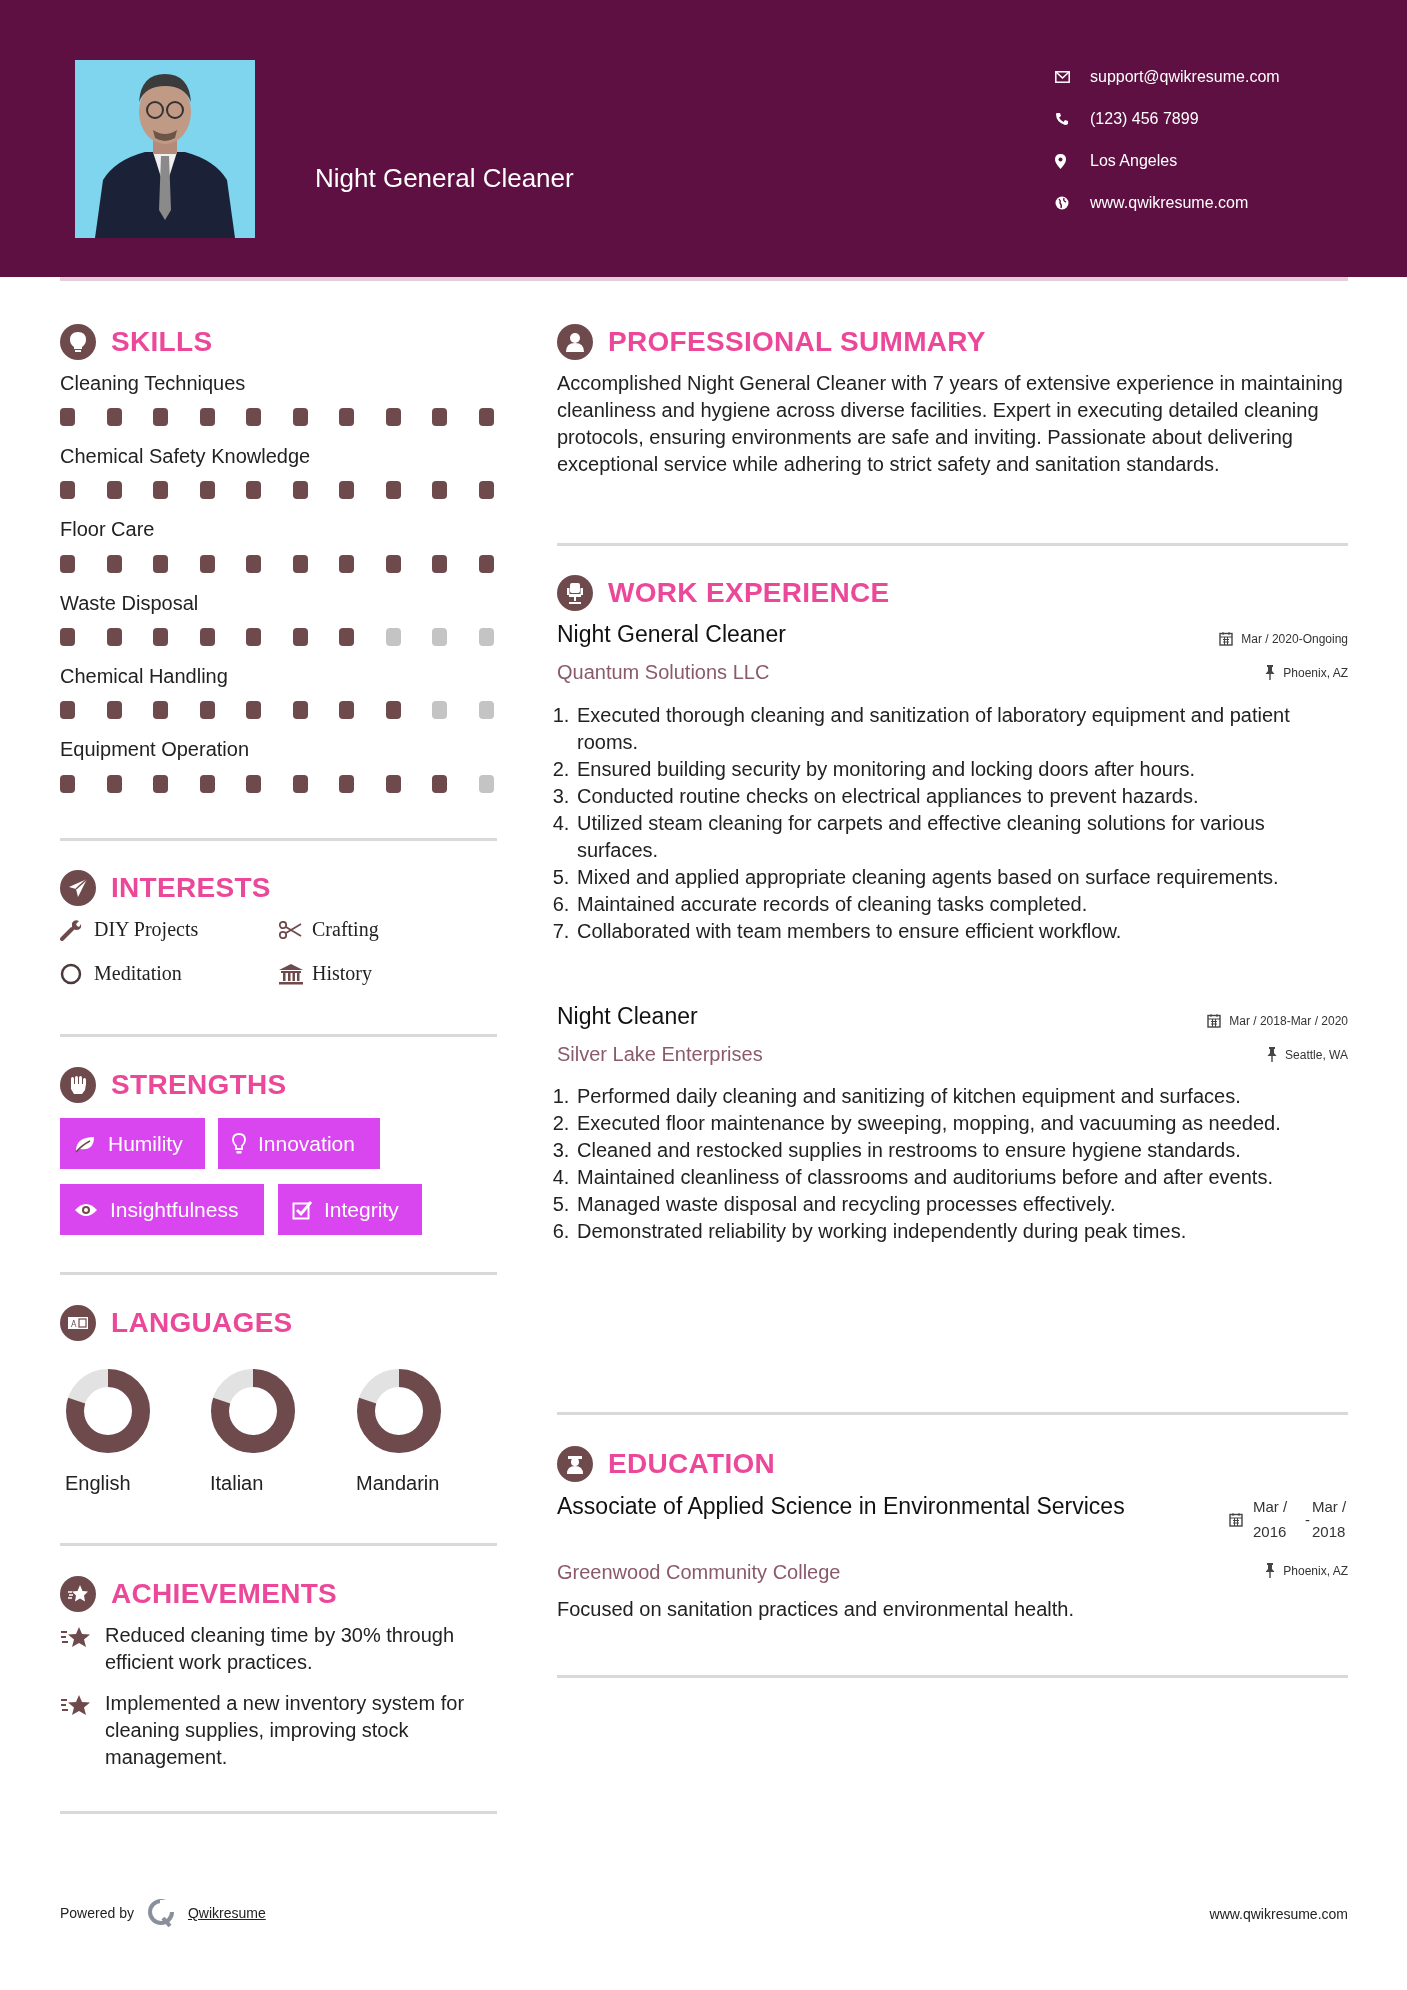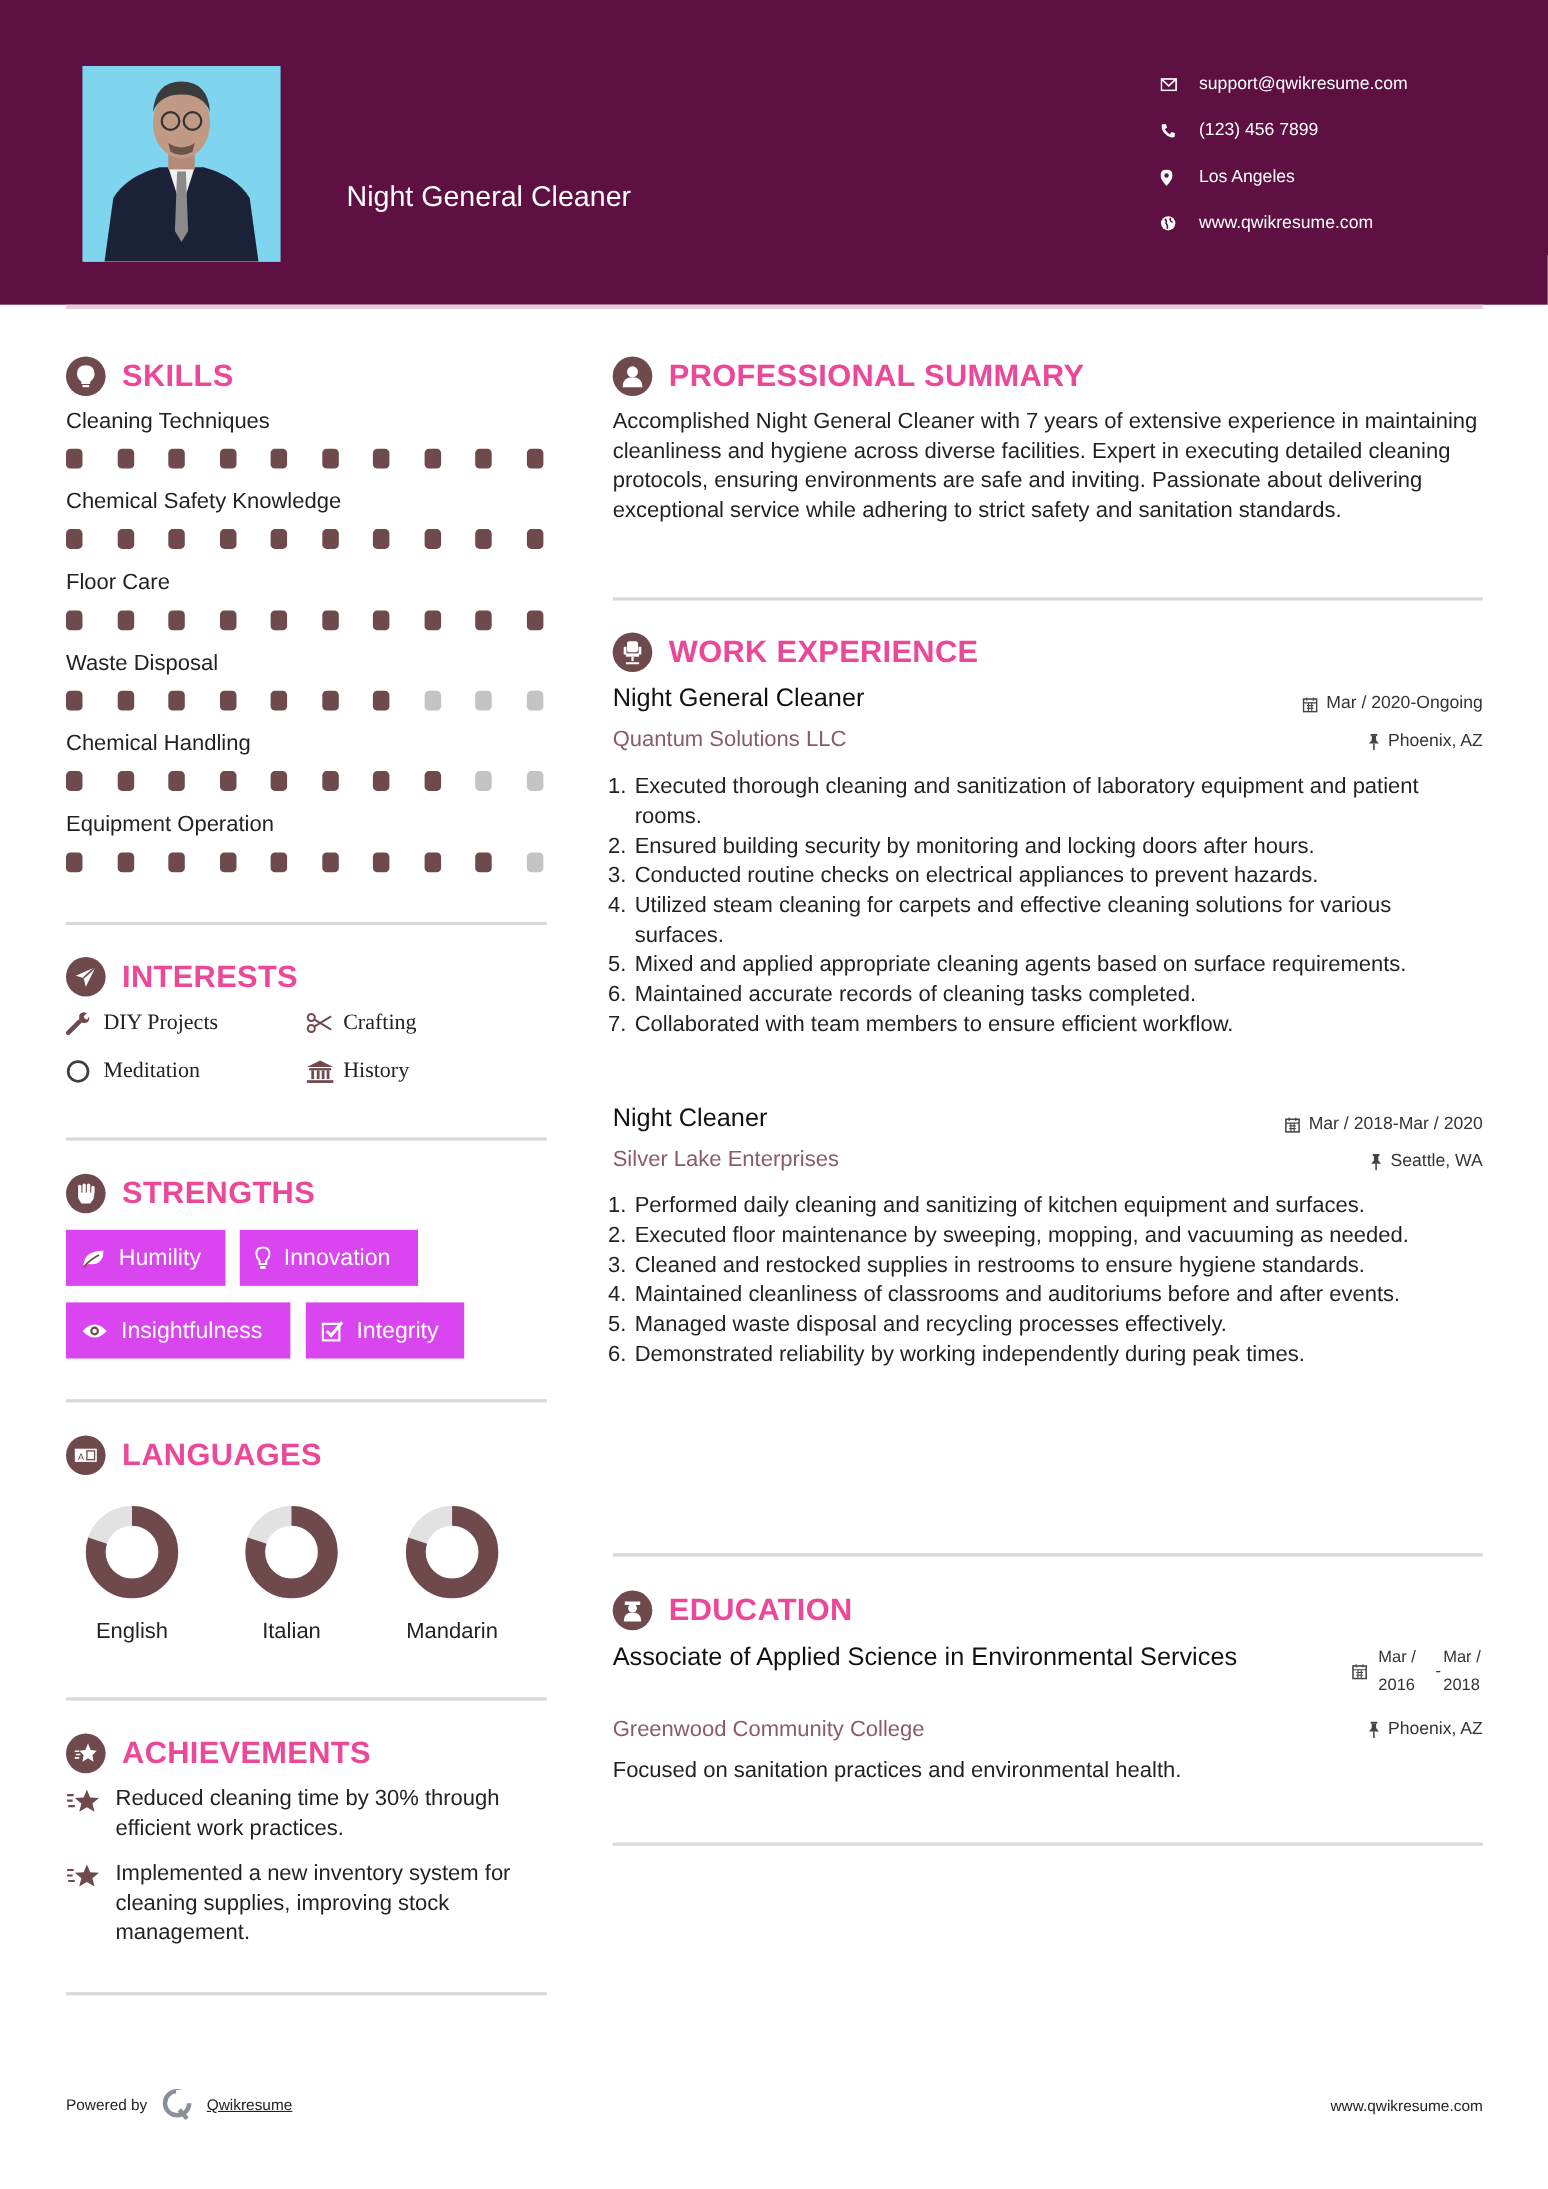--- a/index.html
+++ b/index.html
@@ -28,31 +28,31 @@
   .dots { position: absolute; left: 0; display: flex; gap: 31.5px; }
   .dot { width: 15px; height: 18px; border-radius: 4px; background: #6e4a4d; }
   .dot.off { background: #c4c4c4; }
 
   .interest { position: absolute; display: flex; align-items: center; font-size: 20px; font-family: Liberation Serif, serif; color: #222; }
   .interest .ic { width: 34px; display: inline-flex; }
 
   .tag { position: absolute; height: 51px; background: #d946ef; color: #fff; display: flex; align-items: center; padding: 0 14px; font-size: 21px; font-family: "Liberation Sans", sans-serif; }
   .tag .ic { margin-right: 12px; display: inline-flex; }
 
-  .lang { position: absolute; width: 110px; text-align: center; }
+  .lang { position: absolute; width: 110px; }
   .lang-label { font-size: 20px; font-family: "Liberation Sans", sans-serif; color: #222; margin-top: 14px; display: block; }
 
   .ach { position: absolute; left: 0; display: flex; width: 420px; }
   .ach .ic { width: 45px; flex: none; padding-top: 4px; }
   .ach-text { font-size: 20px; line-height: 27px; font-family: "Liberation Sans", sans-serif; color: #222; }
 
   .para { position: absolute; left: 0; width: 791px; font-size: 20px; line-height: 27px; color: #222; font-family: "Liberation Sans", sans-serif; }
   .role { position: absolute; left: 0; font-size: 23px; color: #111; font-family: "Liberation Sans", sans-serif; }
   .company { position: absolute; left: 0; font-size: 20px; color: #8a5a6c; font-family: "Liberation Sans", sans-serif; }
-  .meta { position: absolute; right: 0; font-size: 16px; color: #333; display: flex; align-items: center; font-family: "Liberation Sans", sans-serif; }
+  .meta { position: absolute; right: 0; font-size: 12px; color: #333; display: flex; align-items: center; font-family: "Liberation Sans", sans-serif; }
   .meta .ic { margin-right: 8px; display: inline-flex; }
   ol.bullets { position: absolute; left: 0; width: 791px; padding-left: 18px; font-size: 20px; line-height: 27px; color: #222; font-family: "Liberation Sans", sans-serif; }
   ol.bullets li { padding-left: 2px; }
 
   .footer-left { position: absolute; left: 60px; top: 1898px; display: flex; align-items: center; font-size: 14px; color: #222; font-family: "Liberation Sans", sans-serif; }
   .footer-left .qlogo { margin: 0 12px; display: inline-flex; }
   .footer-left .qlink { text-decoration: underline; }
   .footer-right { position: absolute; right: 59px; top: 1906px; font-size: 14px; color: #222; font-family: "Liberation Sans", sans-serif; }
 </style>
 </head>

